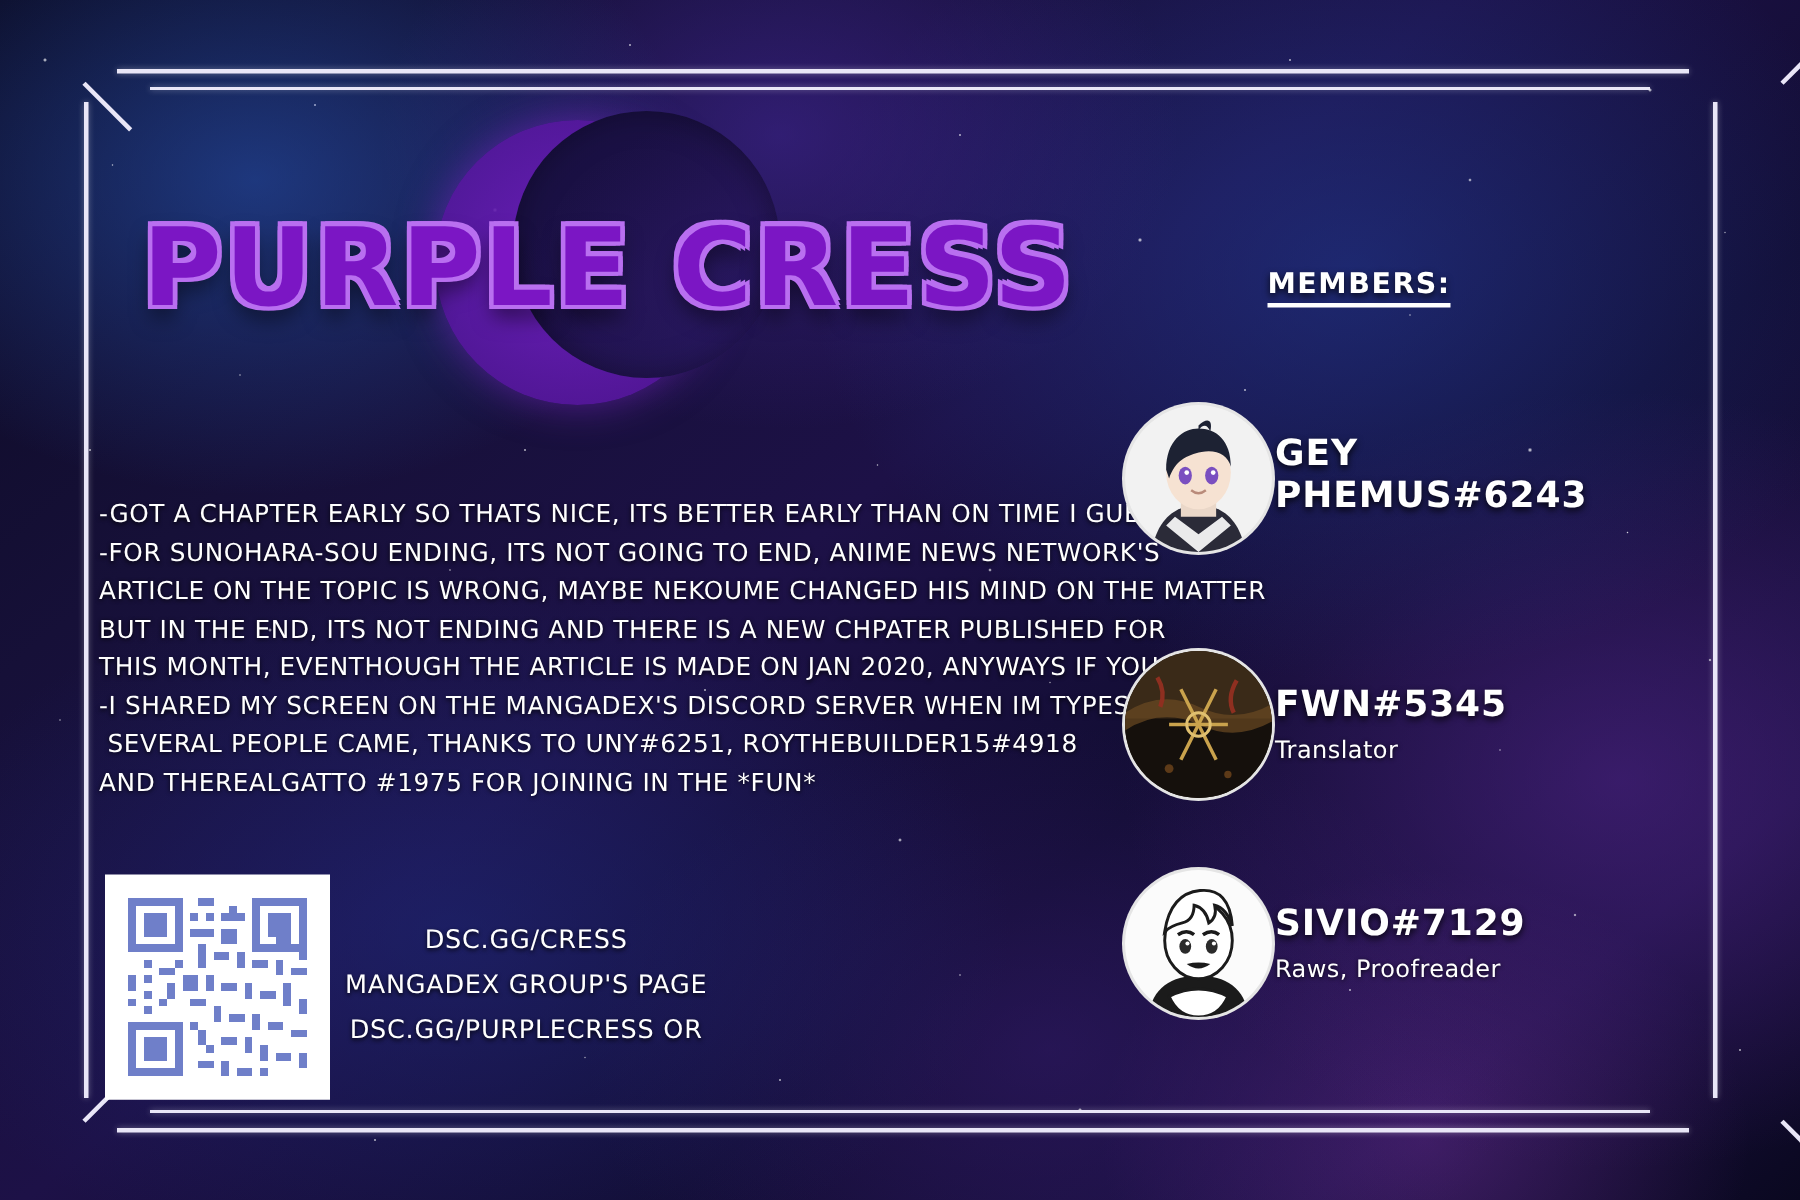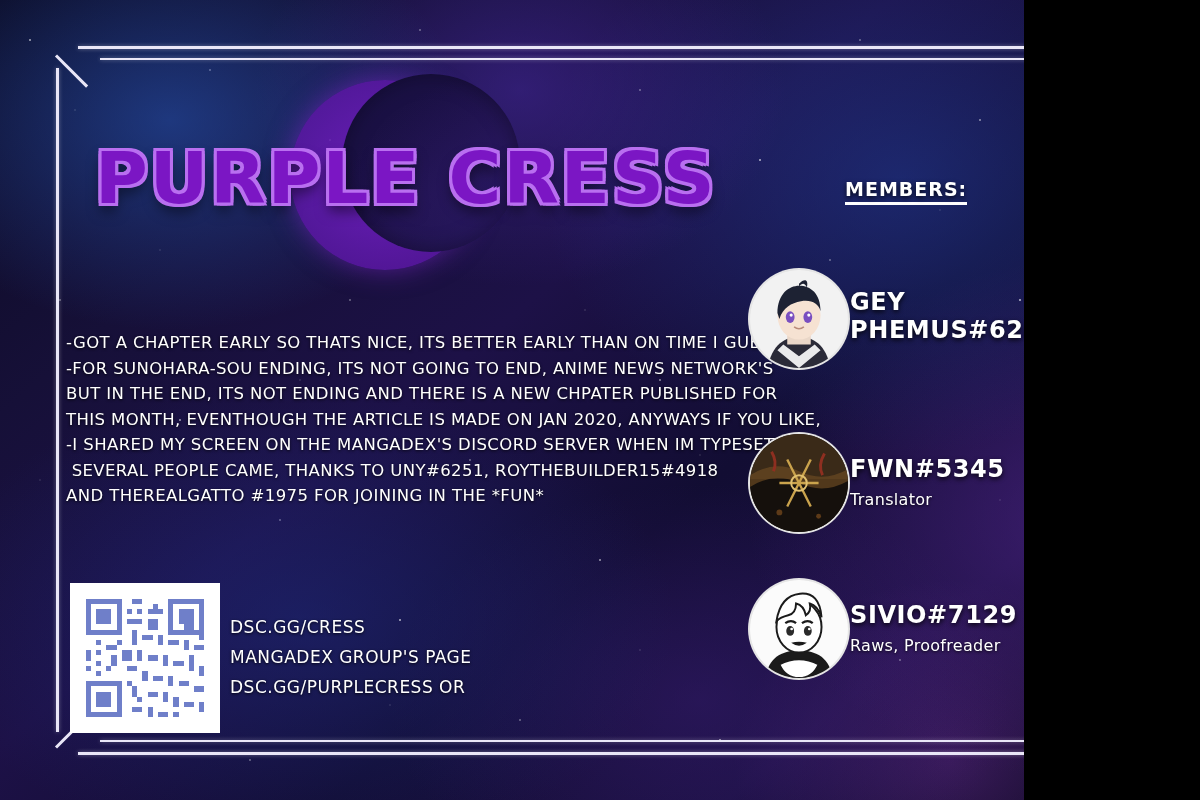--- a/index.html
+++ b/index.html
@@ -5,21 +5,21 @@
   html, body {
     margin: 0;
     padding: 0;
     background: #000;
   }
   body {
     font-family: "DejaVu Sans", sans-serif;
   }
   #page {
     position: relative;
-    width: 1024px;
+    width: 1200px;
     height: 800px;
     overflow: hidden;
     background:
       radial-gradient(ellipse 420px 300px at 170px 120px, rgba(40,90,190,0.55), rgba(0,0,0,0) 70%),
       radial-gradient(ellipse 380px 280px at 520px 90px, rgba(70,40,160,0.55), rgba(0,0,0,0) 70%),
       radial-gradient(ellipse 500px 380px at 900px 180px, rgba(35,70,170,0.45), rgba(0,0,0,0) 72%),
       radial-gradient(ellipse 460px 360px at 1080px 520px, rgba(90,40,150,0.5), rgba(0,0,0,0) 72%),
       radial-gradient(ellipse 520px 330px at 300px 620px, rgba(30,45,130,0.5), rgba(0,0,0,0) 72%),
       radial-gradient(ellipse 430px 300px at 700px 700px, rgba(60,30,120,0.45), rgba(0,0,0,0) 72%),
       radial-gradient(ellipse 300px 250px at 950px 760px, rgba(120,50,160,0.4), rgba(0,0,0,0) 72%),
@@ -200,20 +200,21 @@
   .qr svg { display: block; }
   .links {
     position: absolute;
     left: 230px;
     top: 612px;
     color: #fff;
     font-size: 17px;
     line-height: 30px;
     letter-spacing: .5px;
     text-shadow: 0 1px 3px rgba(0,0,0,.85);
+    text-align: center;
   }
 
   
   .members-title {
     position: absolute;
     left: 845px;
     top: 178px;
     color: #fff;
     font-size: 19px;
     font-weight: bold;
@@ -279,20 +280,21 @@
 
   <div class="logo-wrap">
     <div class="moon"></div>
     <div class="moon-cut"></div>
     <div class="logo-text">PURPLE CRESS</div>
   </div>
 
   <div class="notes">
     <div class="line">-GOT A CHAPTER EARLY SO THATS NICE, ITS BETTER EARLY THAN ON TIME I GUESS</div>
     <div class="line">-FOR SUNOHARA-SOU ENDING, ITS NOT GOING TO END, ANIME NEWS NETWORK'S</div>
+    <div class="line">ARTICLE ON THE TOPIC IS WRONG, MAYBE NEKOUME CHANGED HIS MIND ON THE MATTER</div>
     <div class="line">BUT IN THE END, ITS NOT ENDING AND THERE IS A NEW CHPATER PUBLISHED FOR</div>
     <div class="line">THIS MONTH, EVENTHOUGH THE ARTICLE IS MADE ON JAN 2020, ANYWAYS IF YOU LIKE,</div>
     <div class="line">-I SHARED MY SCREEN ON THE MANGADEX'S DISCORD SERVER WHEN IM TYPESETTING</div>
     <div class="line"> SEVERAL PEOPLE CAME, THANKS TO UNY#6251, ROYTHEBUILDER15#4918</div>
     <div class="line">AND THEREALGATTO #1975 FOR JOINING IN THE *FUN*</div>
   </div>
 
   <div class="qr">
     <svg viewBox="0 0 29 29" width="150" height="150" shape-rendering="crispEdges" aria-hidden="true">
       <rect width="29" height="29" fill="#ffffff"></rect>

